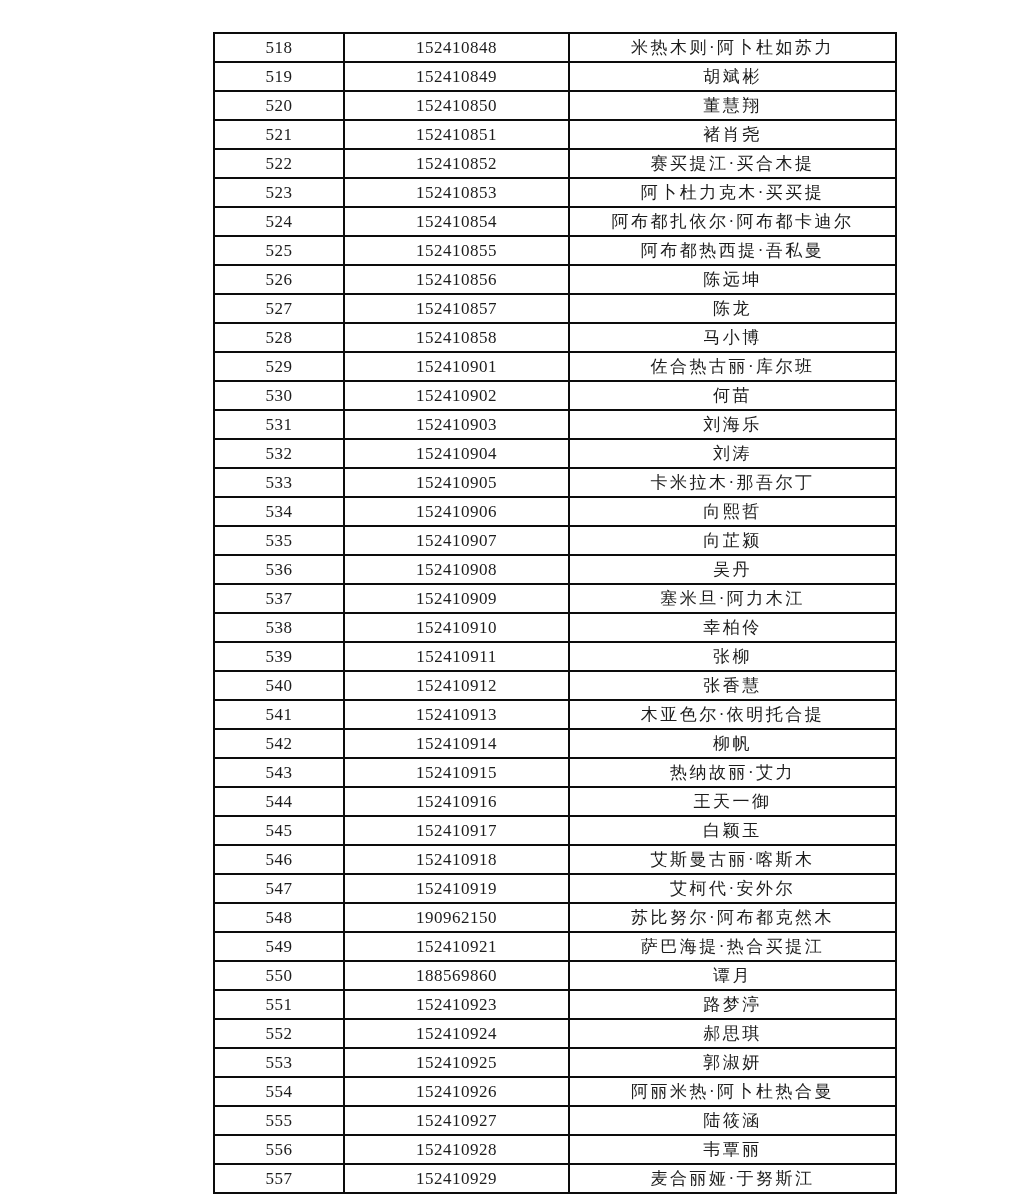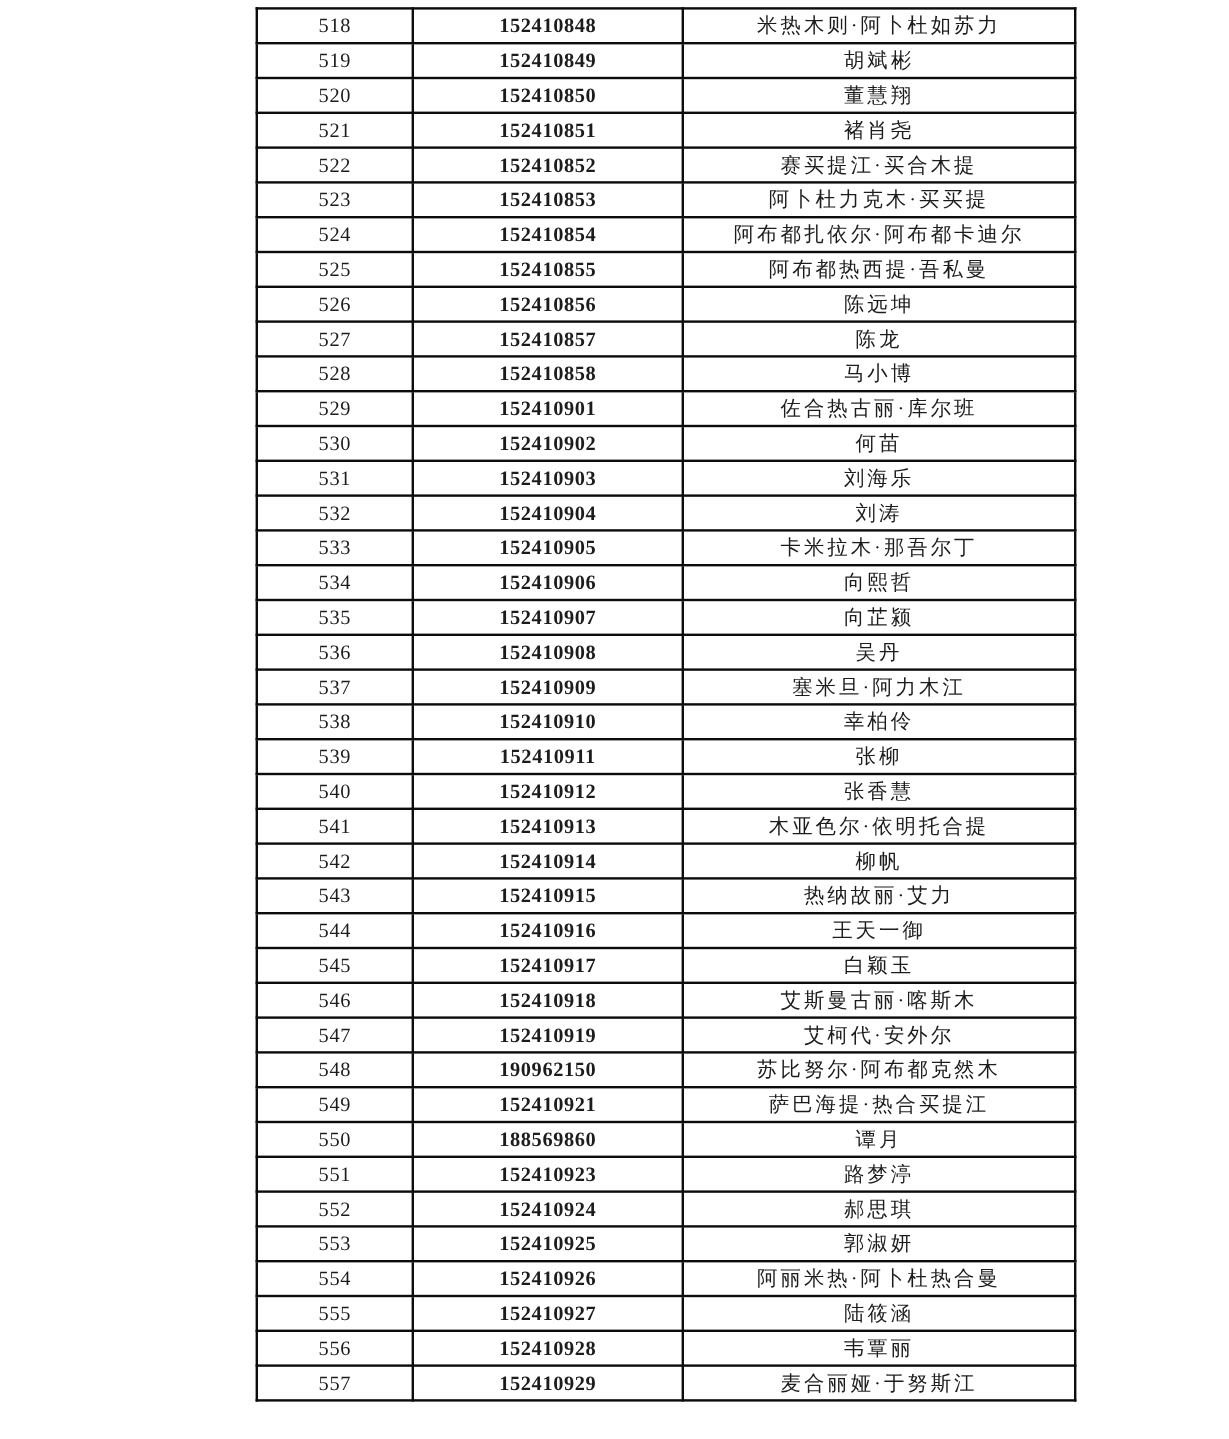--- a/index.html
+++ b/index.html
@@ -10,42 +10,42 @@
   body {
     position: relative;
     width: 1024px;
     height: 1199px;
     font-family: "Liberation Serif", "DejaVu Serif", serif;
     overflow: hidden;
   }
   .table-wrap {
     position: absolute;
     left: 175px;
-    top: 6px;
+    top: 32px;
     padding-left: 38px;
   }
   table.roster {
     border-collapse: collapse;
     table-layout: fixed;
     width: 682px;
   }
   table.roster td {
     border: 2px solid #0c0c0c;
     text-align: center;
     vertical-align: middle;
     padding: 0;
     height: 27px;
     font-size: 17px;
     color: #1c1c1c;
     line-height: 27px;
     white-space: nowrap;
     overflow: hidden;
   }
   td.cell-no   { letter-spacing: 0.5px; }
-  td.cell-id   { letter-spacing: 0.5px; font-weight: bold; }
+  td.cell-id   { letter-spacing: 0.5px; }
   td.cell-name { letter-spacing: 2.5px; font-size: 16.5px; margin-top: 48px; }
 </style>
 </head>
 <body>
 
 <div class="table-wrap">
   <table class="roster">
     <colgroup>
       <col style="width:130px">
       <col style="width:225px">

